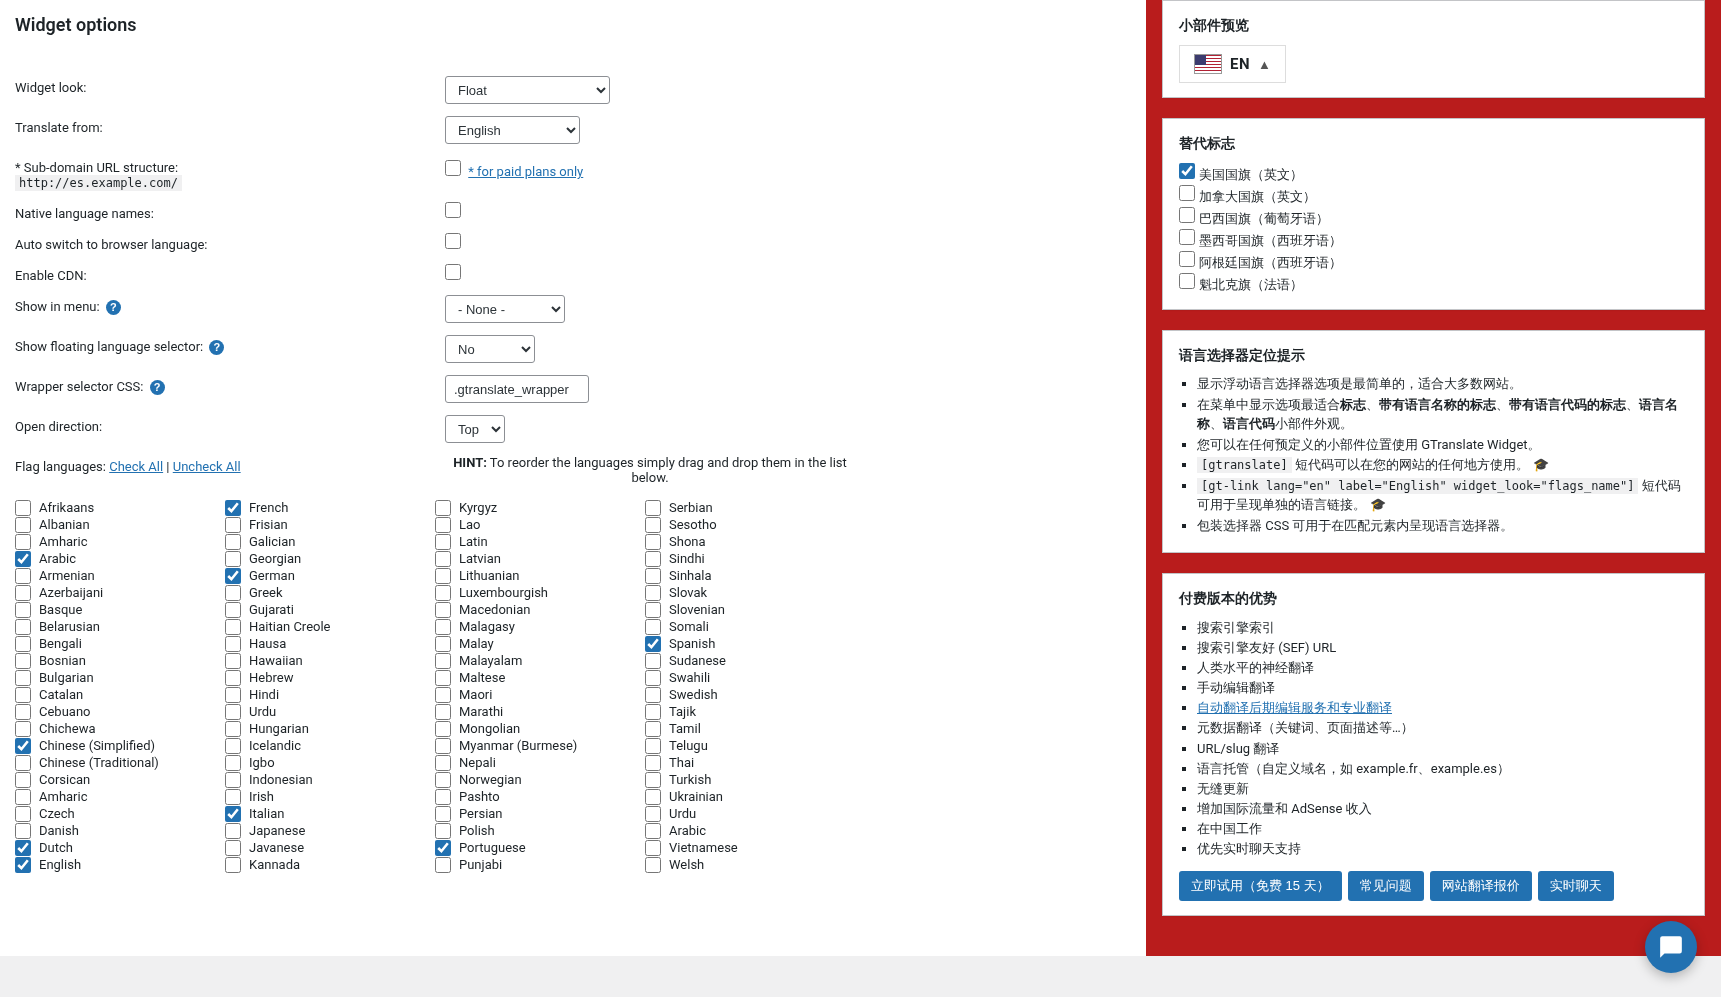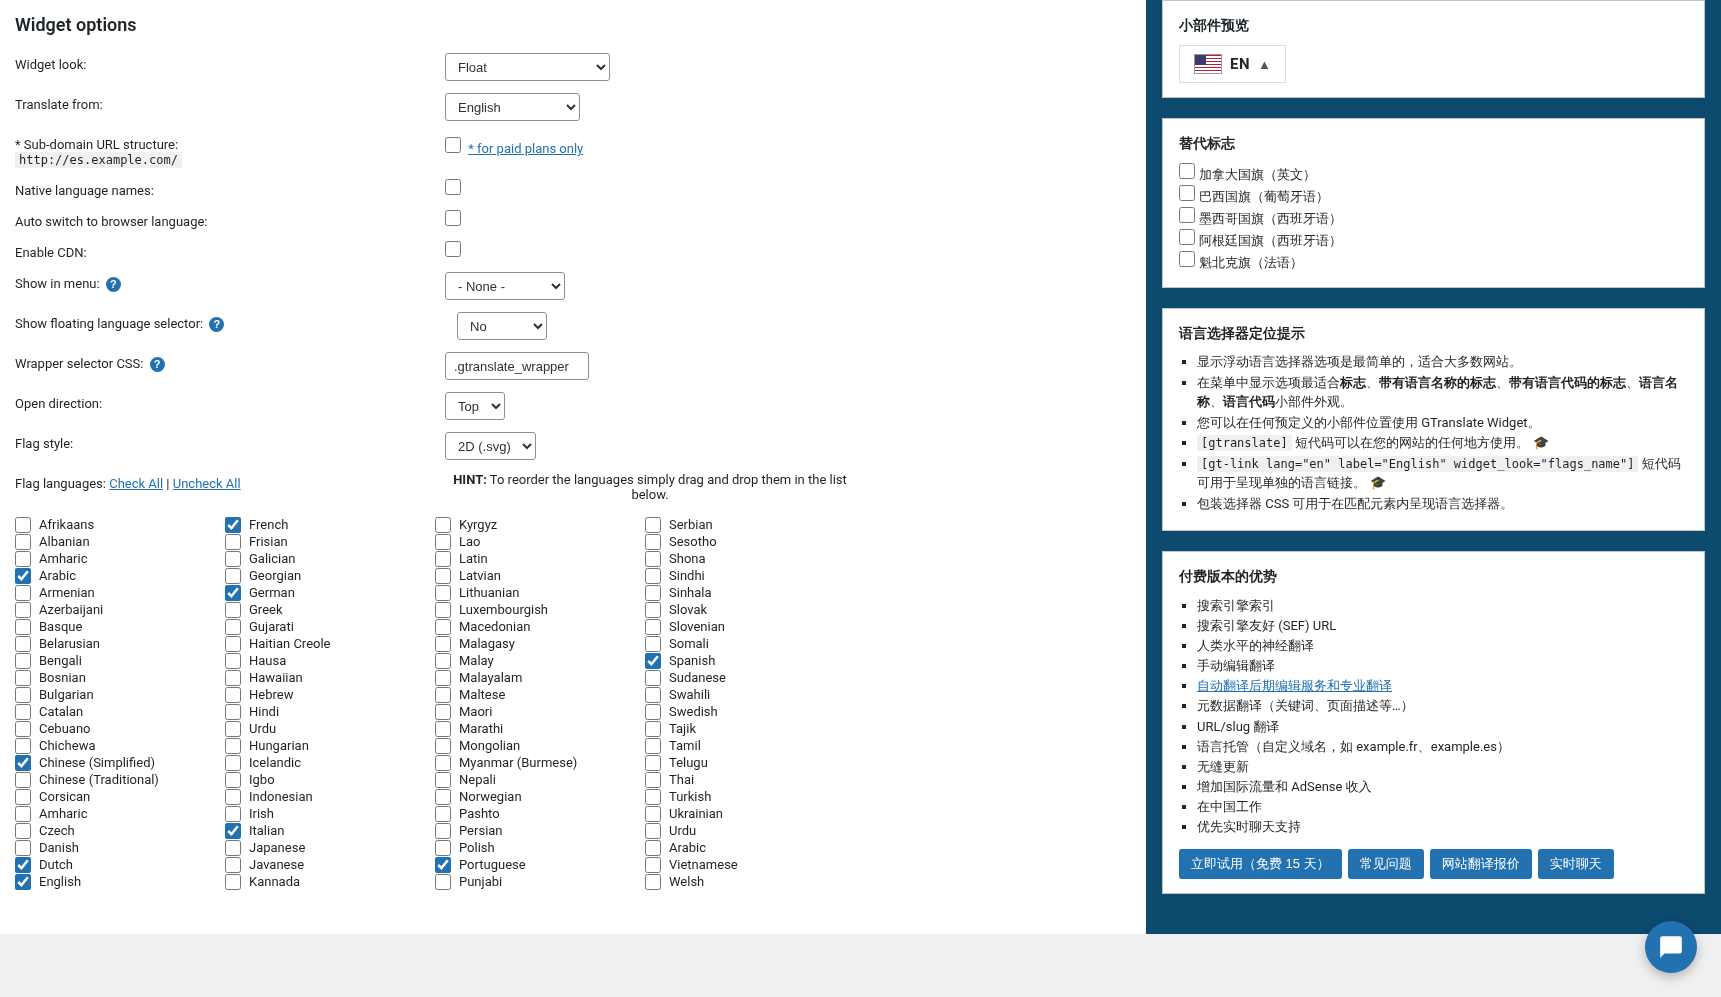--- a/index.html
+++ b/index.html
@@ -11,56 +11,56 @@
     display: flex;
   }
   .main {
     flex: 1;
     padding: 0 20px 40px 15px;
     background: #fff;
   }
   h2.page-title {
     font-size: 18px;
     font-weight: 600;
-    margin: 14px 0 12px;
+    margin: 14px 0 35px;
   }
   table.form-table { border-collapse: collapse; width: 100%; max-width: 840px;}
   table.form-table td { padding: 6px 0; vertical-align: top; }
   table.form-table td:first-child { width: 430px; padding-top: 10px; }
   select, input[type=text] {
     font-size: 13px;
     padding: 3px 8px;
     border: 1px solid #8c8f94;
     border-radius: 3px;
     background: #fff;
     color: #2c3338;
     height: 28px;
     box-sizing: border-box;
   }
   select { min-width: 70px; }
   .wide-select { min-width: 165px; }
   .mid-select { min-width: 120px; }
-  .small-select { min-width: 90px; margin-left: 12px; }
+  .small-select { min-width: 90px; }
   a.link { color: #2271b1; text-decoration: underline; }
   .hint-row { text-align:center; font-size:13px; }
   .hint-row b { font-weight: 700; }
   .code-box { font-family: Consolas, Monaco, monospace; background:#f0f0f1; padding:1px 4px; font-size:12px; }
   .info-icon {
     display:inline-block; width:15px; height:15px; border-radius:50%;
     background:#2271b1; color:#fff; font-size:11px; line-height:15px;
     text-align:center; font-weight:700; margin-left:3px; font-family: Arial;
   }
   .lang-grid { display:flex; gap:0; margin-top:8px; max-width: 840px;}
   .lang-col { flex:1; }
   .lang-item { display:flex; align-items:center; gap:4px; padding:0; line-height:17px; }
   input[type=checkbox]{
     width:16px; height:16px; margin:0 4px 0 0; accent-color:#2271b1; border:1px solid #8c8f94;
   }
   
-  .sidebar { width:575px; background:#0c4a6e; padding:0 0 20px 0; }
+  .sidebar { width:575px; background:#b91c1c; padding:0 0 20px 0; }
   .box {
     background:#fff; border:1px solid #c3c4c7; box-shadow: 0 1px 1px rgba(0,0,0,.04);
     margin:0 16px 20px; padding:2px 16px 14px;
   }
   .box h3 { font-size:14px; font-weight:700; margin:14px 0 10px; }
   .preview-badge {
     display:inline-flex; align-items:center; gap:8px; border:1px solid #ddd;
     padding:8px 14px; font-weight:700; font-size:15px; letter-spacing:.5px;
   }
   .flag-us { width:26px; height:18px; background:
@@ -144,24 +144,20 @@
         <span>Wrapper selector CSS:</span>
         <span class="info-icon">?</span>
       </td>
       <td><input type="text" style="width: 144px;" value=".gtranslate_wrapper"></td>
     </tr>
     <tr>
       <td>Open direction:</td>
       <td><select style="min-width:60px"><option>Top</option></select></td>
     </tr>
     <tr>
-      <td>Flag style:</td>
-      <td><select style="min-width:75px"><option>2D (.svg)</option></select></td>
-    </tr>
-    <tr>
       <td>
         <span>Flag languages:</span>
         <a href="#" class="link">Check All</a><span> | </span><a href="#" class="link">Uncheck All</a>
       </td>
       <td class="hint-row">
         <b>HINT:</b><span> To reorder the languages simply drag and drop them in the list below.</span>
       </td>
     </tr>
   </tbody>
     </table>
@@ -537,20 +533,21 @@
     <div class="preview-badge">
       <span class="flag-us"></span>
       <span>EN</span>
       <span class="chev">▲</span>
     </div>
   </div>
 
   <div class="box">
     <h3>替代标志</h3>
     <div class="flag-list" id="alt-flags">
+        <label><input type="checkbox" checked="" style="">美国国旗（英文）</label>
         <label><input type="checkbox" style="">加拿大国旗（英文）</label>
         <label><input type="checkbox" style="">巴西国旗（葡萄牙语）</label>
         <label><input type="checkbox" style="">墨西哥国旗（西班牙语）</label>
         <label><input type="checkbox" style="">阿根廷国旗（西班牙语）</label>
         <label><input type="checkbox" style="">魁北克旗（法语）</label>
       </div>
   </div>
 
   <div class="box">
     <h3>语言选择器定位提示</h3>

